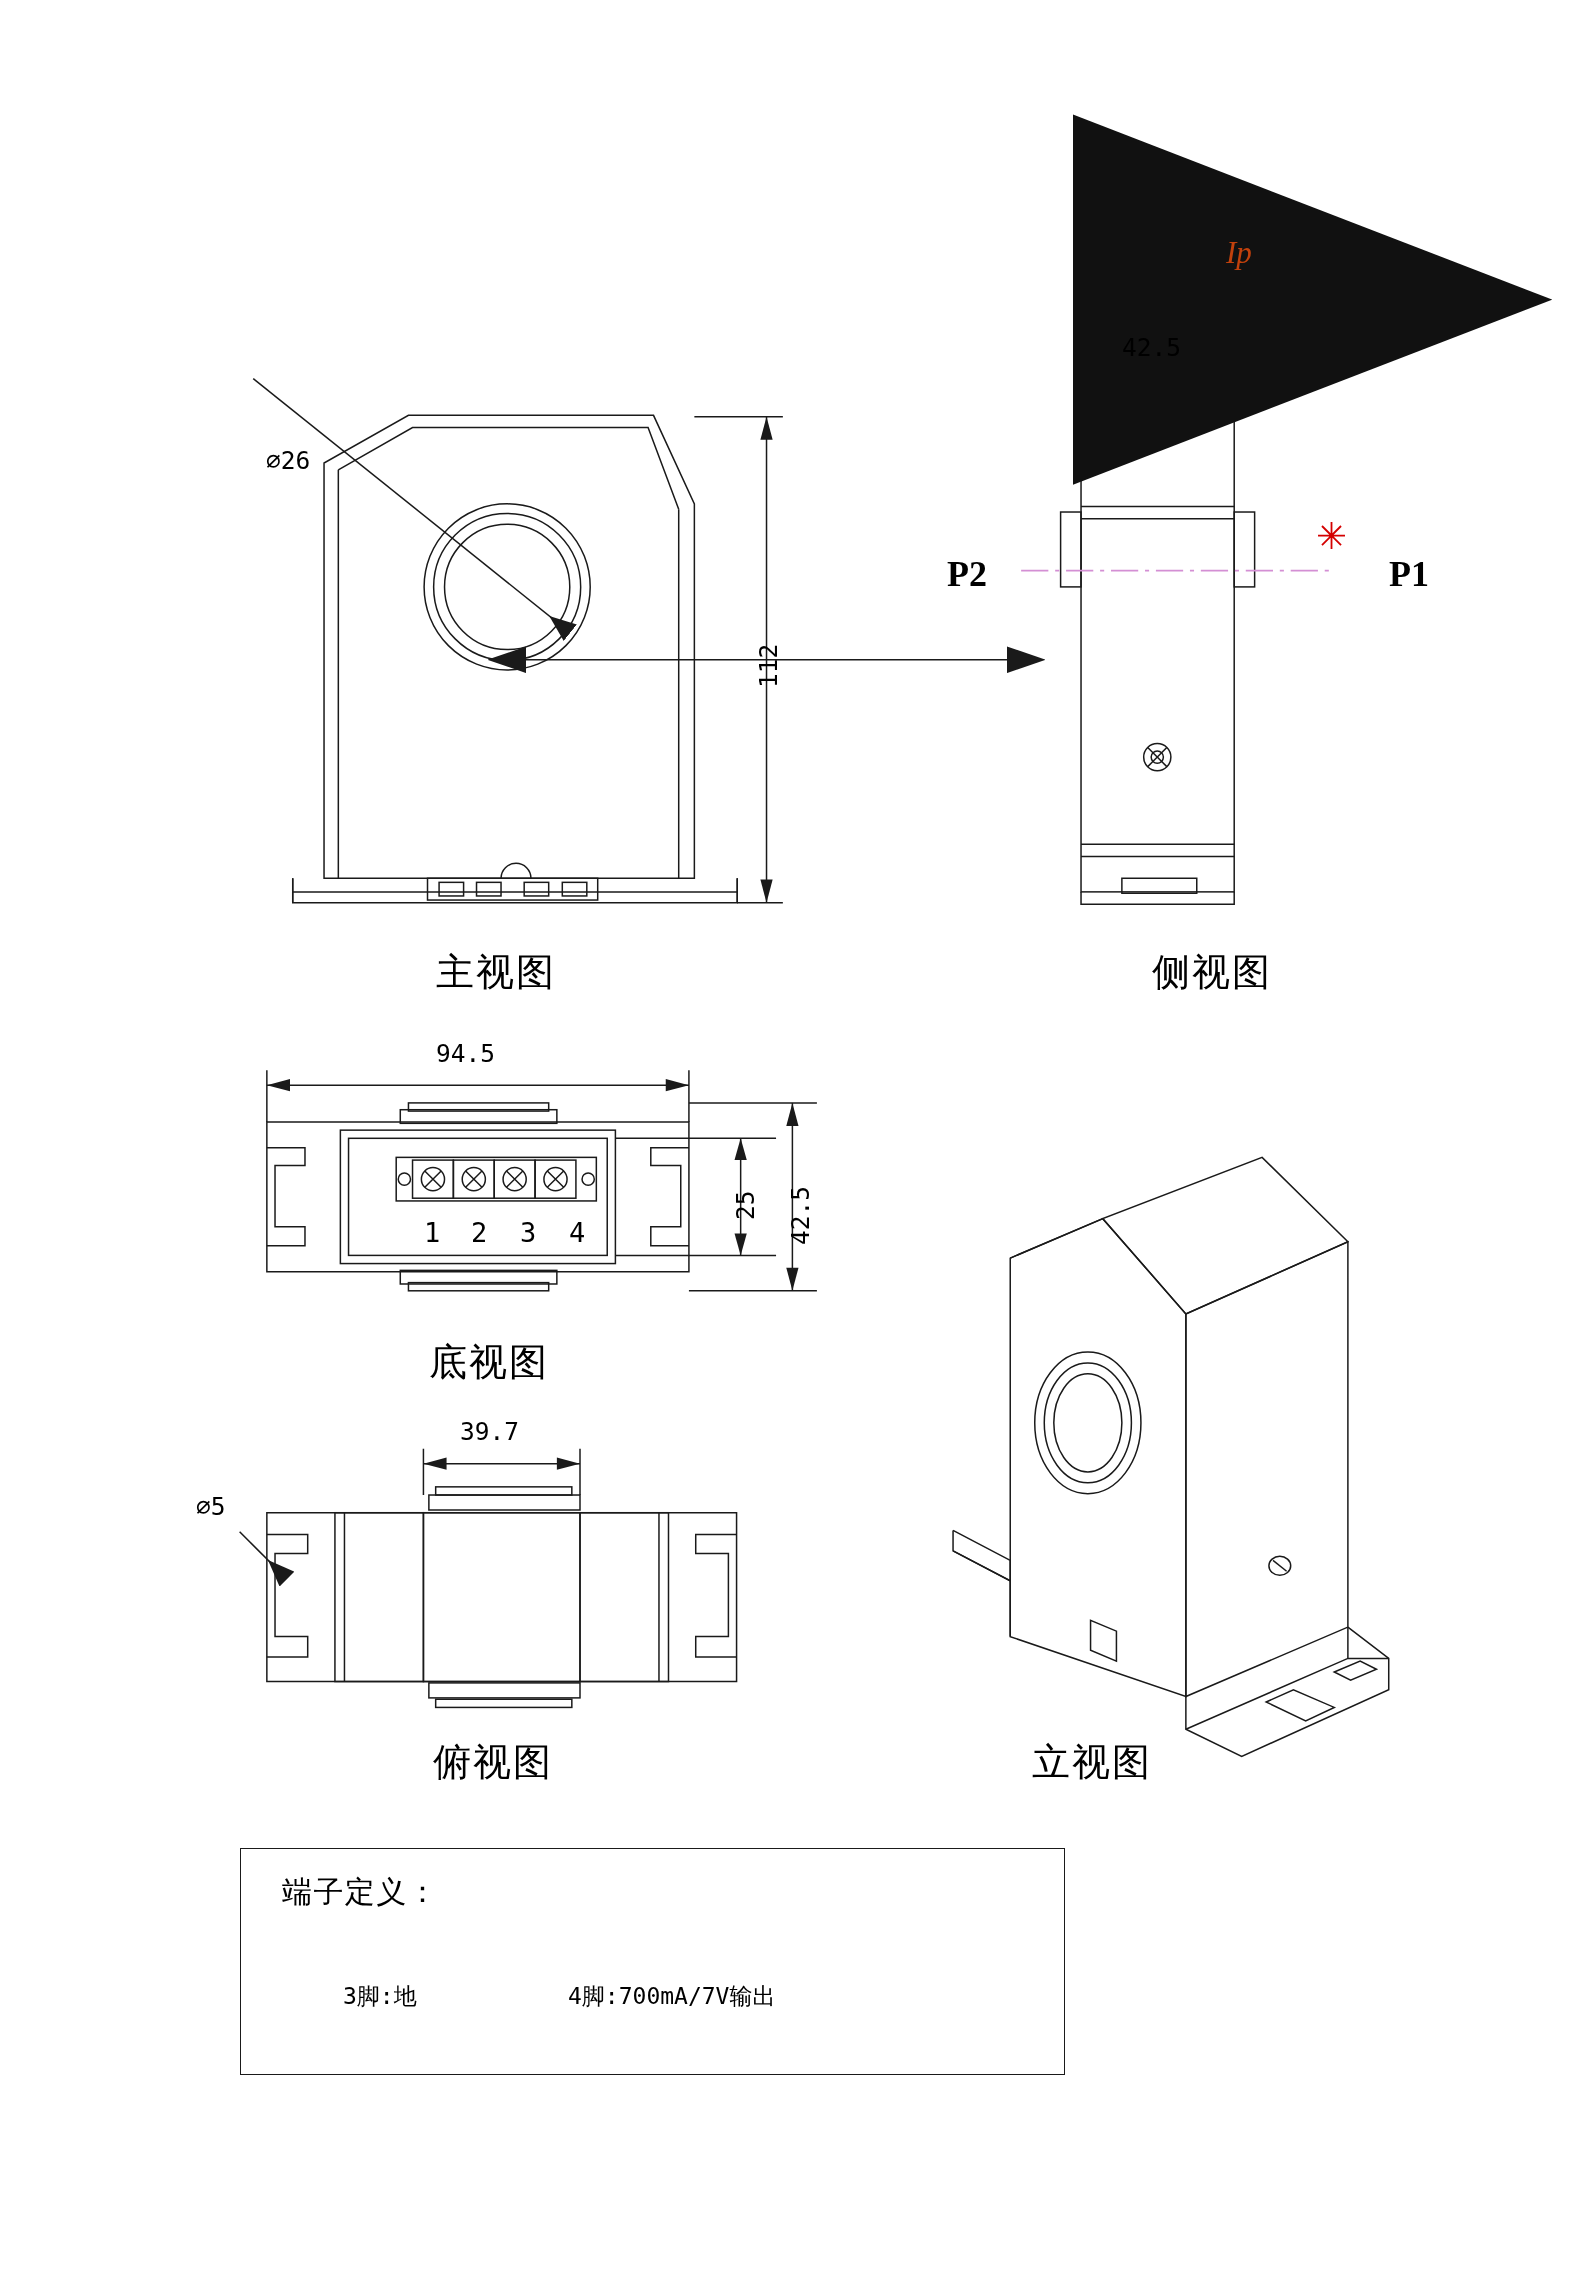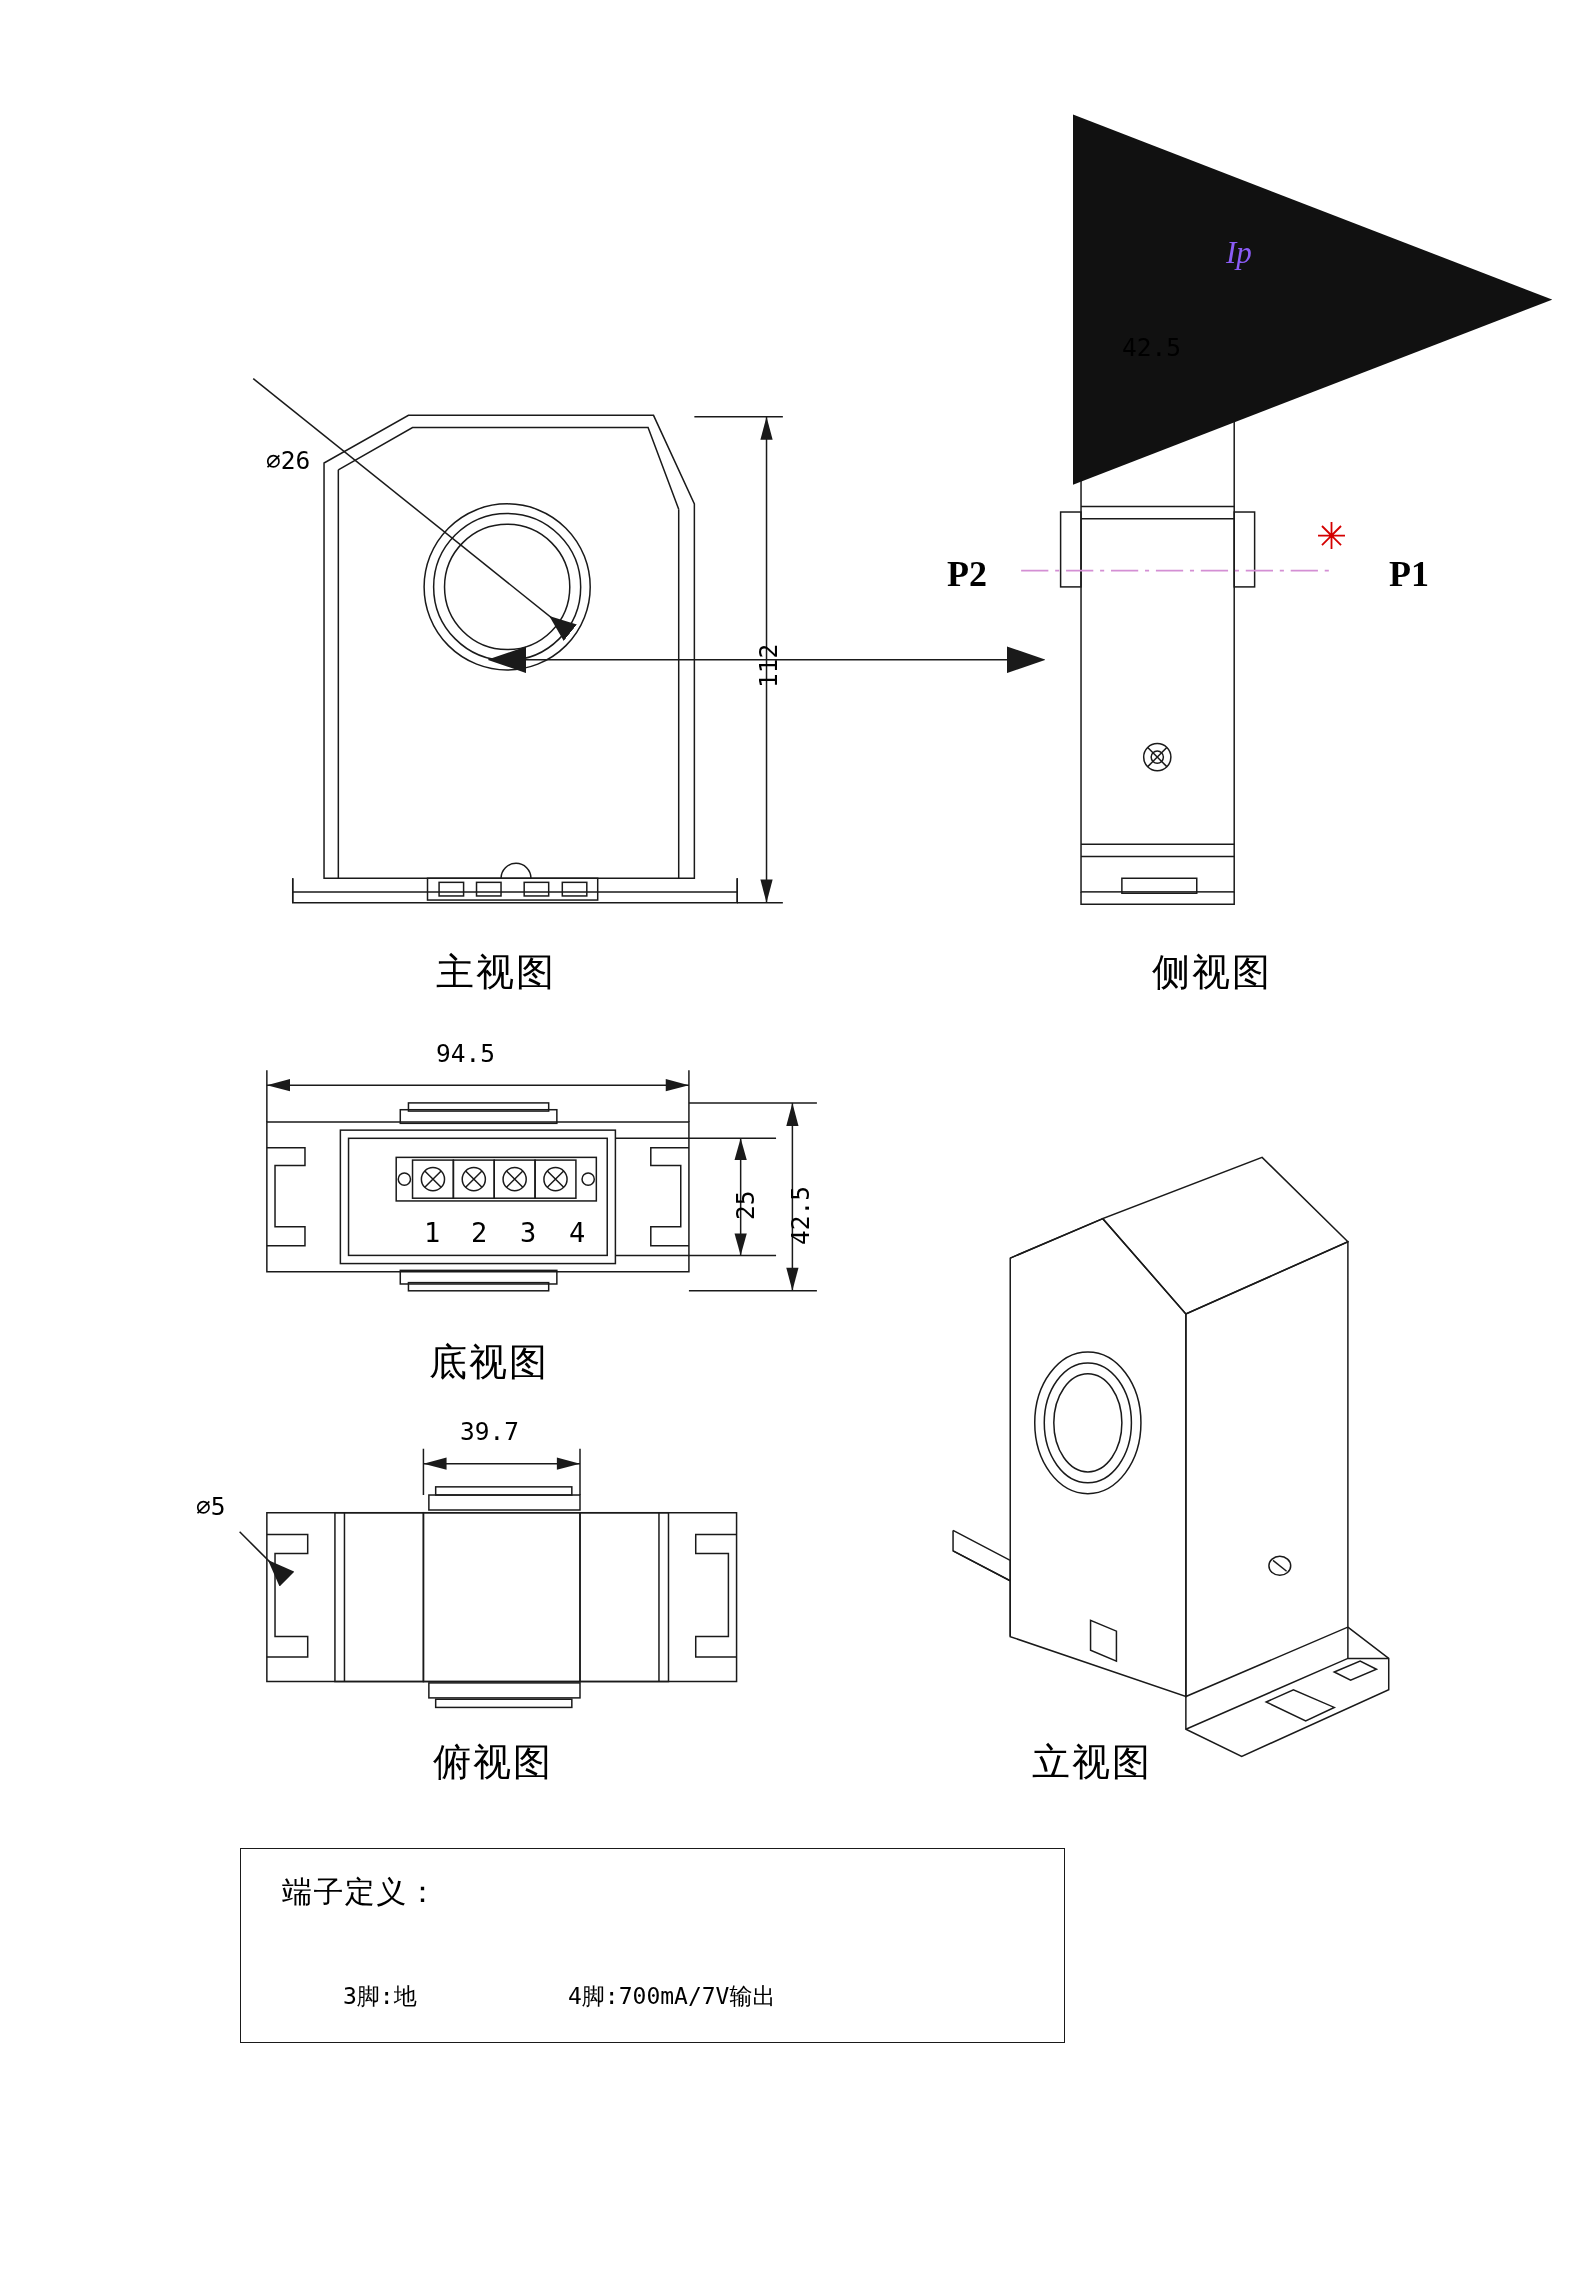--- a/index.html
+++ b/index.html
@@ -53,33 +53,33 @@
   }
   .pnode {
     font-family: "Liberation Serif", serif;
     font-size: 36px;
     font-weight: bold;
   }
   .ip-label {
     font-family: "Liberation Serif", serif;
     font-size: 31px;
     font-style: italic;
-    color: #8b5cf6;
+    color: #c2410c;
   }
   .star {
     font-family: "DejaVu Sans", sans-serif;
     font-size: 37px;
     color: #d40000;
   }
   .legend-box {
     position: absolute;
     left: 240px;
     top: 1848px;
     width: 825px;
-    height: 195px;
+    height: 227px;
     border: 1.4px solid #1a1a1a;
     box-sizing: border-box;
     background: #ffffff;
   }
   .legend-title {
     position: absolute;
     left: 41px;
     top: 23px;
     font-family: "DejaVu Sans", sans-serif;
     font-size: 30px;

